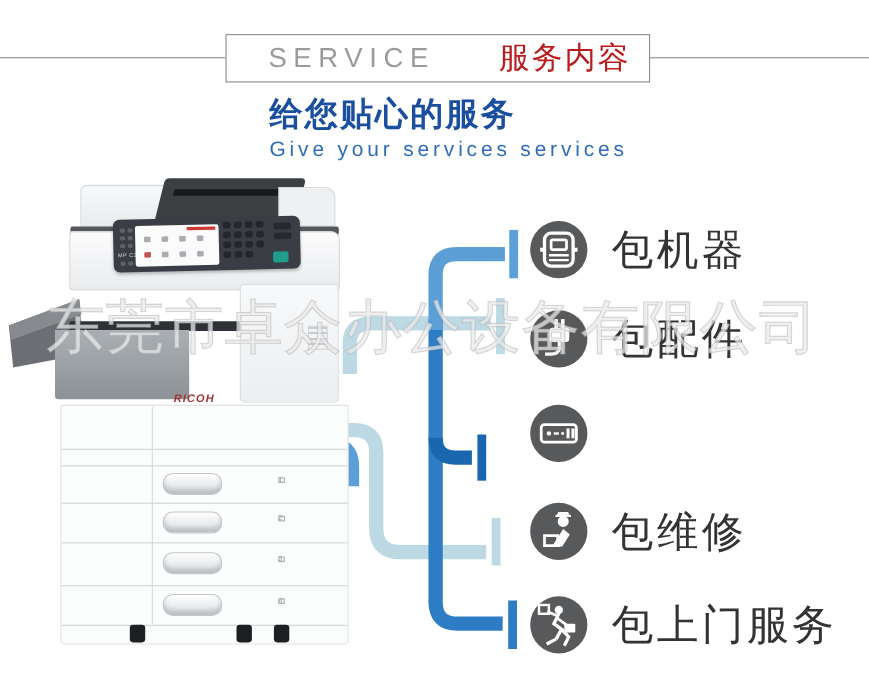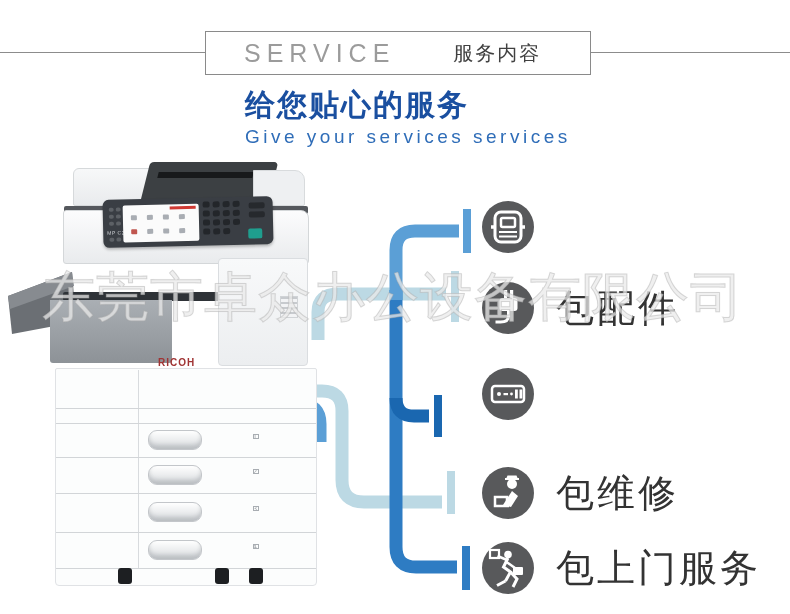--- a/index.html
+++ b/index.html
@@ -6,21 +6,21 @@
   .page{position:relative;width:790px;height:614px;background:#fff;overflow:hidden;
         font-family:"Liberation Sans","DejaVu Sans",sans-serif;}
 
   
   .hdr-line{position:absolute;top:52px;height:0;border-top:1px solid #8c8c8c;}
   .hdr-line.left{left:0;width:206px;}
   .hdr-line.right{left:589px;width:201px;}
   .hdr-box{position:absolute;left:205px;top:31px;width:384px;height:42px;
            border:1px solid #8a8a8a;background:#fff;display:flex;align-items:center;}
   .hdr-en{margin-left:38px;font-size:25px;color:#9b9b9b;letter-spacing:6px;}
-  .hdr-zh{margin-left:58px;font-size:20px;color:#404040;letter-spacing:2px;}
+  .hdr-zh{margin-left:58px;font-size:28px;color:#b91c1c;letter-spacing:2px;}
 
   
   .hero{position:absolute;left:245px;top:88px;z-index:3;}
   .hero-title{font-size:30px;font-weight:700;color:#1a4fa0;letter-spacing:2px;line-height:1.1;}
   .hero-sub{margin-top:5px;font-size:19px;color:#2f6db8;letter-spacing:3.5px;}
 
   
   .pipes{position:absolute;left:0;top:0;z-index:1;pointer-events:none;}
 
   
@@ -54,21 +54,21 @@
   .key-teal{left:145px;top:32px;width:14px;height:10px;background:#1f9e8e;border-radius:2px;}
   .side-keys{left:146px;top:6px;width:20px;height:24px;}
   .side-keys .key{position:absolute;width:16px;height:6px;background:#26292d;border-radius:2px;}
   .out-slot{left:35px;top:132px;width:227px;height:9px;background:#2e3237;border-radius:2px;}
   .mid-gray{left:22px;top:140px;width:122px;height:63px;background:linear-gradient(#aaafb4,#8d9297);
             border-radius:0 0 3px 3px;}
   .tower{left:190px;top:98px;width:90px;height:108px;background:linear-gradient(#f8f9fa,#eceef0);
          border:1px solid #dadde0;border-radius:4px;}
   .vent{left:252px;top:136px;width:18px;height:22px;background:repeating-linear-gradient(#c7cace 0 2px,#f2f3f5 2px 5px);
         border:1px solid #d0d3d6;}
-  .logo{left:130px;top:197px;font-size:10px;font-weight:700;color:#a03434;letter-spacing:1px;}
+  .logo{left:130px;top:197px;font-size:10px;font-weight:700;color:#a03434;letter-spacing:1px;font-style:italic;}
   .cabinet{left:27px;top:208px;width:262px;height:218px;background:#fcfdfd;border:1px solid #e0e2e5;
            border-radius:2px 2px 4px 4px;}
   .cab-divider{left:110px;top:210px;width:1px;height:198px;background:#d8dbde;}
   .cab-line{height:0;border-top:1px solid #d2d5d8;left:28px;width:260px;}
   .drawer-handle{left:120px;width:54px;height:20px;border:1px solid #c3c6ca;border-radius:9px;
                  background:linear-gradient(#ffffff,#d8dbde);box-shadow:inset 0 -4px 4px rgba(130,135,140,.35);}
   .tray-tag{left:225px;width:26px;font-size:7px;color:#9ba0a5;display:flex;align-items:center;gap:2px;}
   .tray-sq{width:6px;height:5px;border:1px solid #a8adb2;display:inline-block;}
   .wheel{top:408px;width:14px;height:16px;background:#1d1f22;border-radius:3px;}
   .exit-tray{left:-22px;top:100px;width:75px;height:80px;}
@@ -215,20 +215,21 @@
     <div class="svc-icon">
       <svg width="52" height="52" viewBox="0 0 52 52">
         <g fill="none" stroke="#fff">
             <rect x="13" y="11" width="26" height="30" rx="6" stroke-width="3"></rect>
         <rect x="19" y="17" width="14" height="9" rx="1.5" stroke-width="2.5"></rect>
         <path d="M17 31 H35 M17 35.5 H35" stroke-width="2.2"></path>
         <path d="M9 26 H13 M39 26 H43" stroke-width="3.5"></path>
           </g>
       </svg>
     </div>
+    <span class="svc-label">包机器</span>
   </div>
 
   <div class="svc-row" style="top:282px">
     <div class="svc-icon">
       <svg width="52" height="52" viewBox="0 0 52 52">
         <rect x="22" y="8" width="3.2" height="9" fill="#fff"></rect>
           <rect x="28" y="8" width="3.2" height="9" fill="#fff"></rect>
         <rect x="17.5" y="16" width="18" height="13" rx="3" fill="#fff"></rect>
         <path d="M26.5 29 v5 q0 6 -8 6 h-5" fill="none" stroke="#fff" stroke-width="3"></path>
       </svg>
@@ -242,21 +243,21 @@
         <rect x="10" y="18" width="32" height="16" rx="3" fill="none" stroke="#fff" stroke-width="2.5"></rect>
         <circle cx="17" cy="26" r="2" fill="#fff"></circle>
           <rect x="21.5" y="25" width="4.5" height="2.2" fill="#fff"></rect>
         <circle cx="29.5" cy="26" r="1.4" fill="#fff"></circle>
         <rect x="33" y="21.5" width="2.8" height="9" fill="#fff"></rect>
           <rect x="37.5" y="21.5" width="2.8" height="9" fill="#fff"></rect>
       </svg>
     </div>
   </div>
 
-  <div class="svc-row" style="top:467px">
+  <div class="svc-row" style="top:457px">
     <div class="svc-icon">
       <svg width="52" height="52" viewBox="0 0 52 52">
         <circle cx="30" cy="17" r="5" fill="#fff"></circle>
         <path d="M24 12 h12 l-1.5 -3.5 h-9 z" fill="#fff"></path>
           <rect x="23" y="11" width="14" height="2" fill="#fff"></rect>
         <path d="M21 38 L30 24 L36 29 L29 40 Z" fill="#fff"></path>
         <path d="M13 30 h12 v9 h-12 z M13 39 h14" fill="none" stroke="#fff" stroke-width="2.5"></path>
       </svg>
     </div>
     <span class="svc-label">包维修</span>

